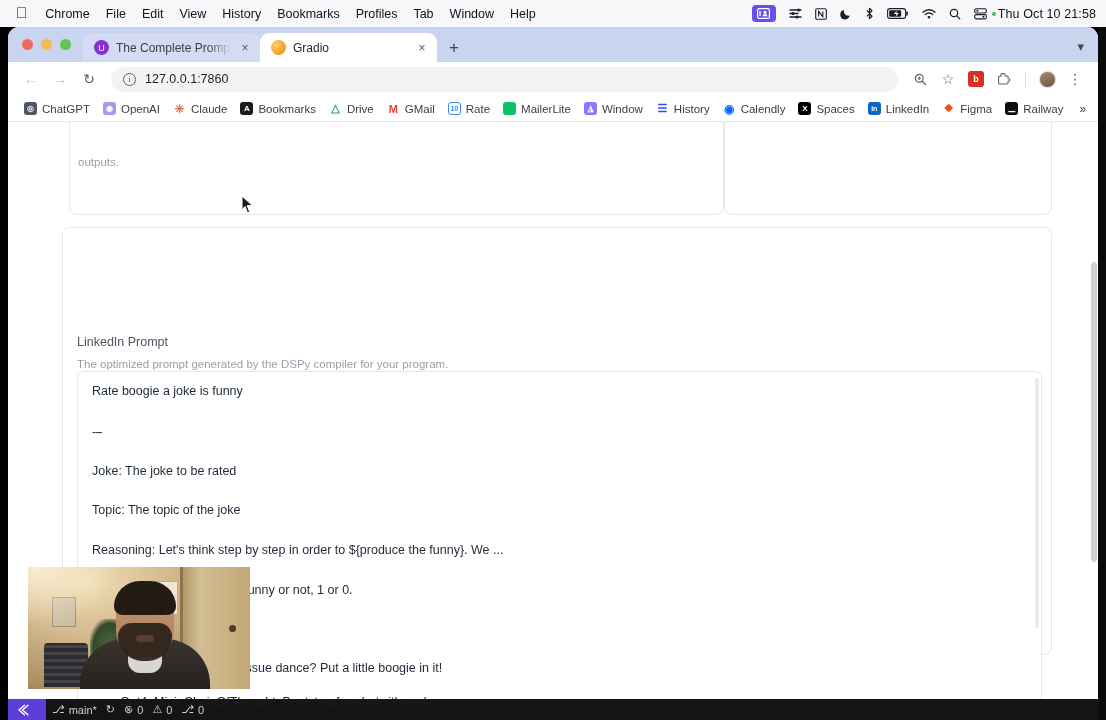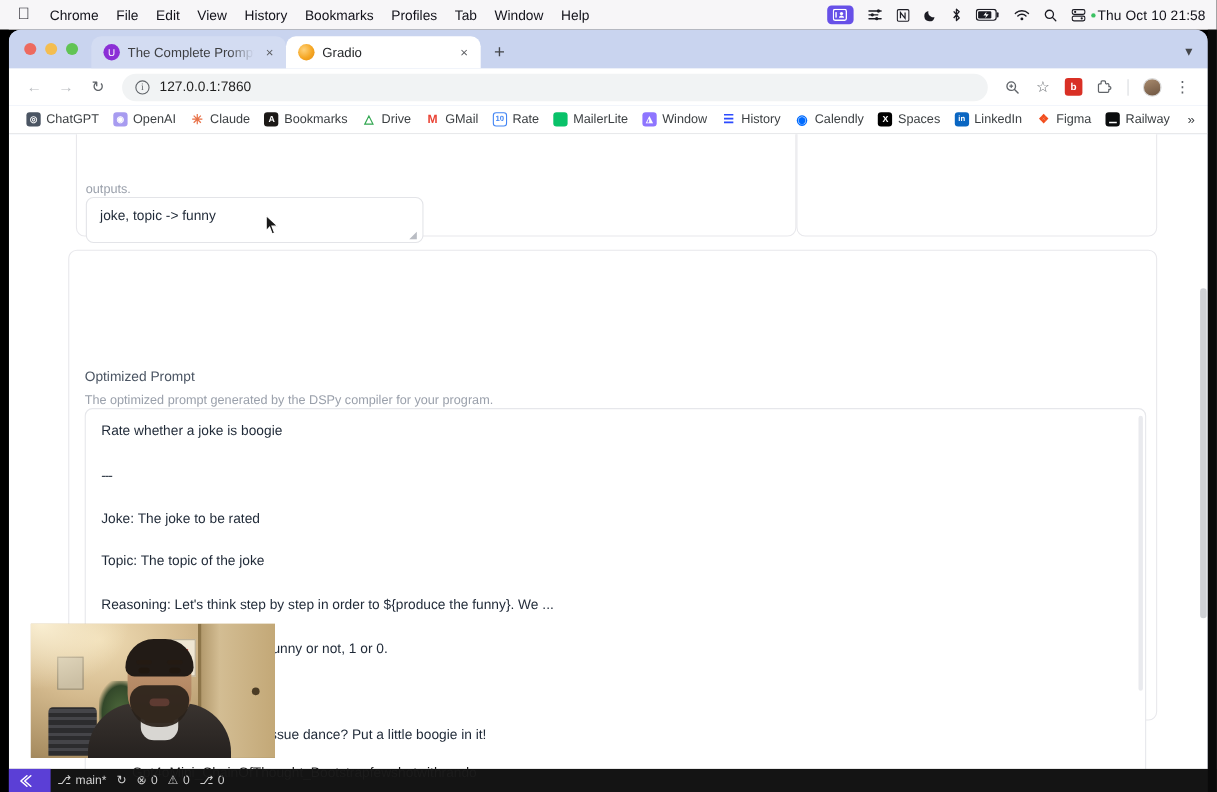--- a/index.html
+++ b/index.html
@@ -450,47 +450,43 @@
     <div class="bm" style="padding-right:2px;">
       <span style="font-size:12px;color:#5f6368;">🖿</span>
 
     </div>
   </div>
 
   <div class="viewport">
     <div class="pagearea">
 
       <div class="card" style="left:61px; top:-42px; width:655px; height:135px;">
-        <div class="grp-desc" style="position:absolute; left:8px; top:80px;">outputs.</div>
-        <div class="gfield" style="position:absolute; left:8px; top:98px; width:307px; height:42px;">
-          <span>joke, topic -&gt; funny</span>
-          <span class="resizer">◢</span>
-        </div>
+        <div class="grp-desc" style="position:absolute; left:8px; top:70px;">outputs.</div>
       </div>
 
       <div class="card" style="left:716px; top:-42px; width:328px; height:135px;">
       </div>
 
       <div class="gfield" style="position:absolute; left:396px; top:133px; width:307px; height:32px; padding-top:8px;">
         <span>100</span>
       </div>
 
       <div class="gfield" style="position:absolute; left:726px; top:133px; width:307px; height:32px; padding-top:8px;">
         <span>76.19</span>
       </div>
 
       <div class="card" style="left:54px; top:105px; width:990px; height:428px;">
       </div>
 
-      <div class="grp-label" style="position:absolute; left:69px; top:213px; font-size:12.5px;">Optimized Prompt</div>
+      <div class="grp-label" style="position:absolute; left:69px; top:213px; font-size:12.5px;">LinkedIn Prompt</div>
       <div class="grp-desc" style="position:absolute; left:69px; top:231px;">The optimized prompt generated by the DSPy compiler for your program.</div>
 
       <div class="prompt-box">
         <div class="inner-track"></div>
-        <div class="pline" style="margin-bottom:22px;">Rate whether a joke is boogie</div>
+        <div class="pline" style="margin-bottom:22px;">Rate boogie a joke is funny</div>
         <div class="pline dash" style="margin-bottom:20px;">---</div>
         <div class="pline" style="margin-bottom:21px;">Joke: The joke to be rated</div>
         <div class="pline" style="margin-bottom:21px;">Topic: The topic of the joke</div>
         <div class="pline" style="margin-bottom:21px;">Reasoning: Let's think step by step in order to ${produce the funny}. We ...</div>
         <div class="pline" style="margin-bottom:21px;">Funny: Whether the joke is funny or not, 1 or 0.</div>
         <div class="pline dash" style="margin-bottom:20px;">---</div>
         <div class="pline" style="margin-bottom:21px;">Joke: How do you make a tissue dance? Put a little boogie in it!</div>
 
       </div>
 

